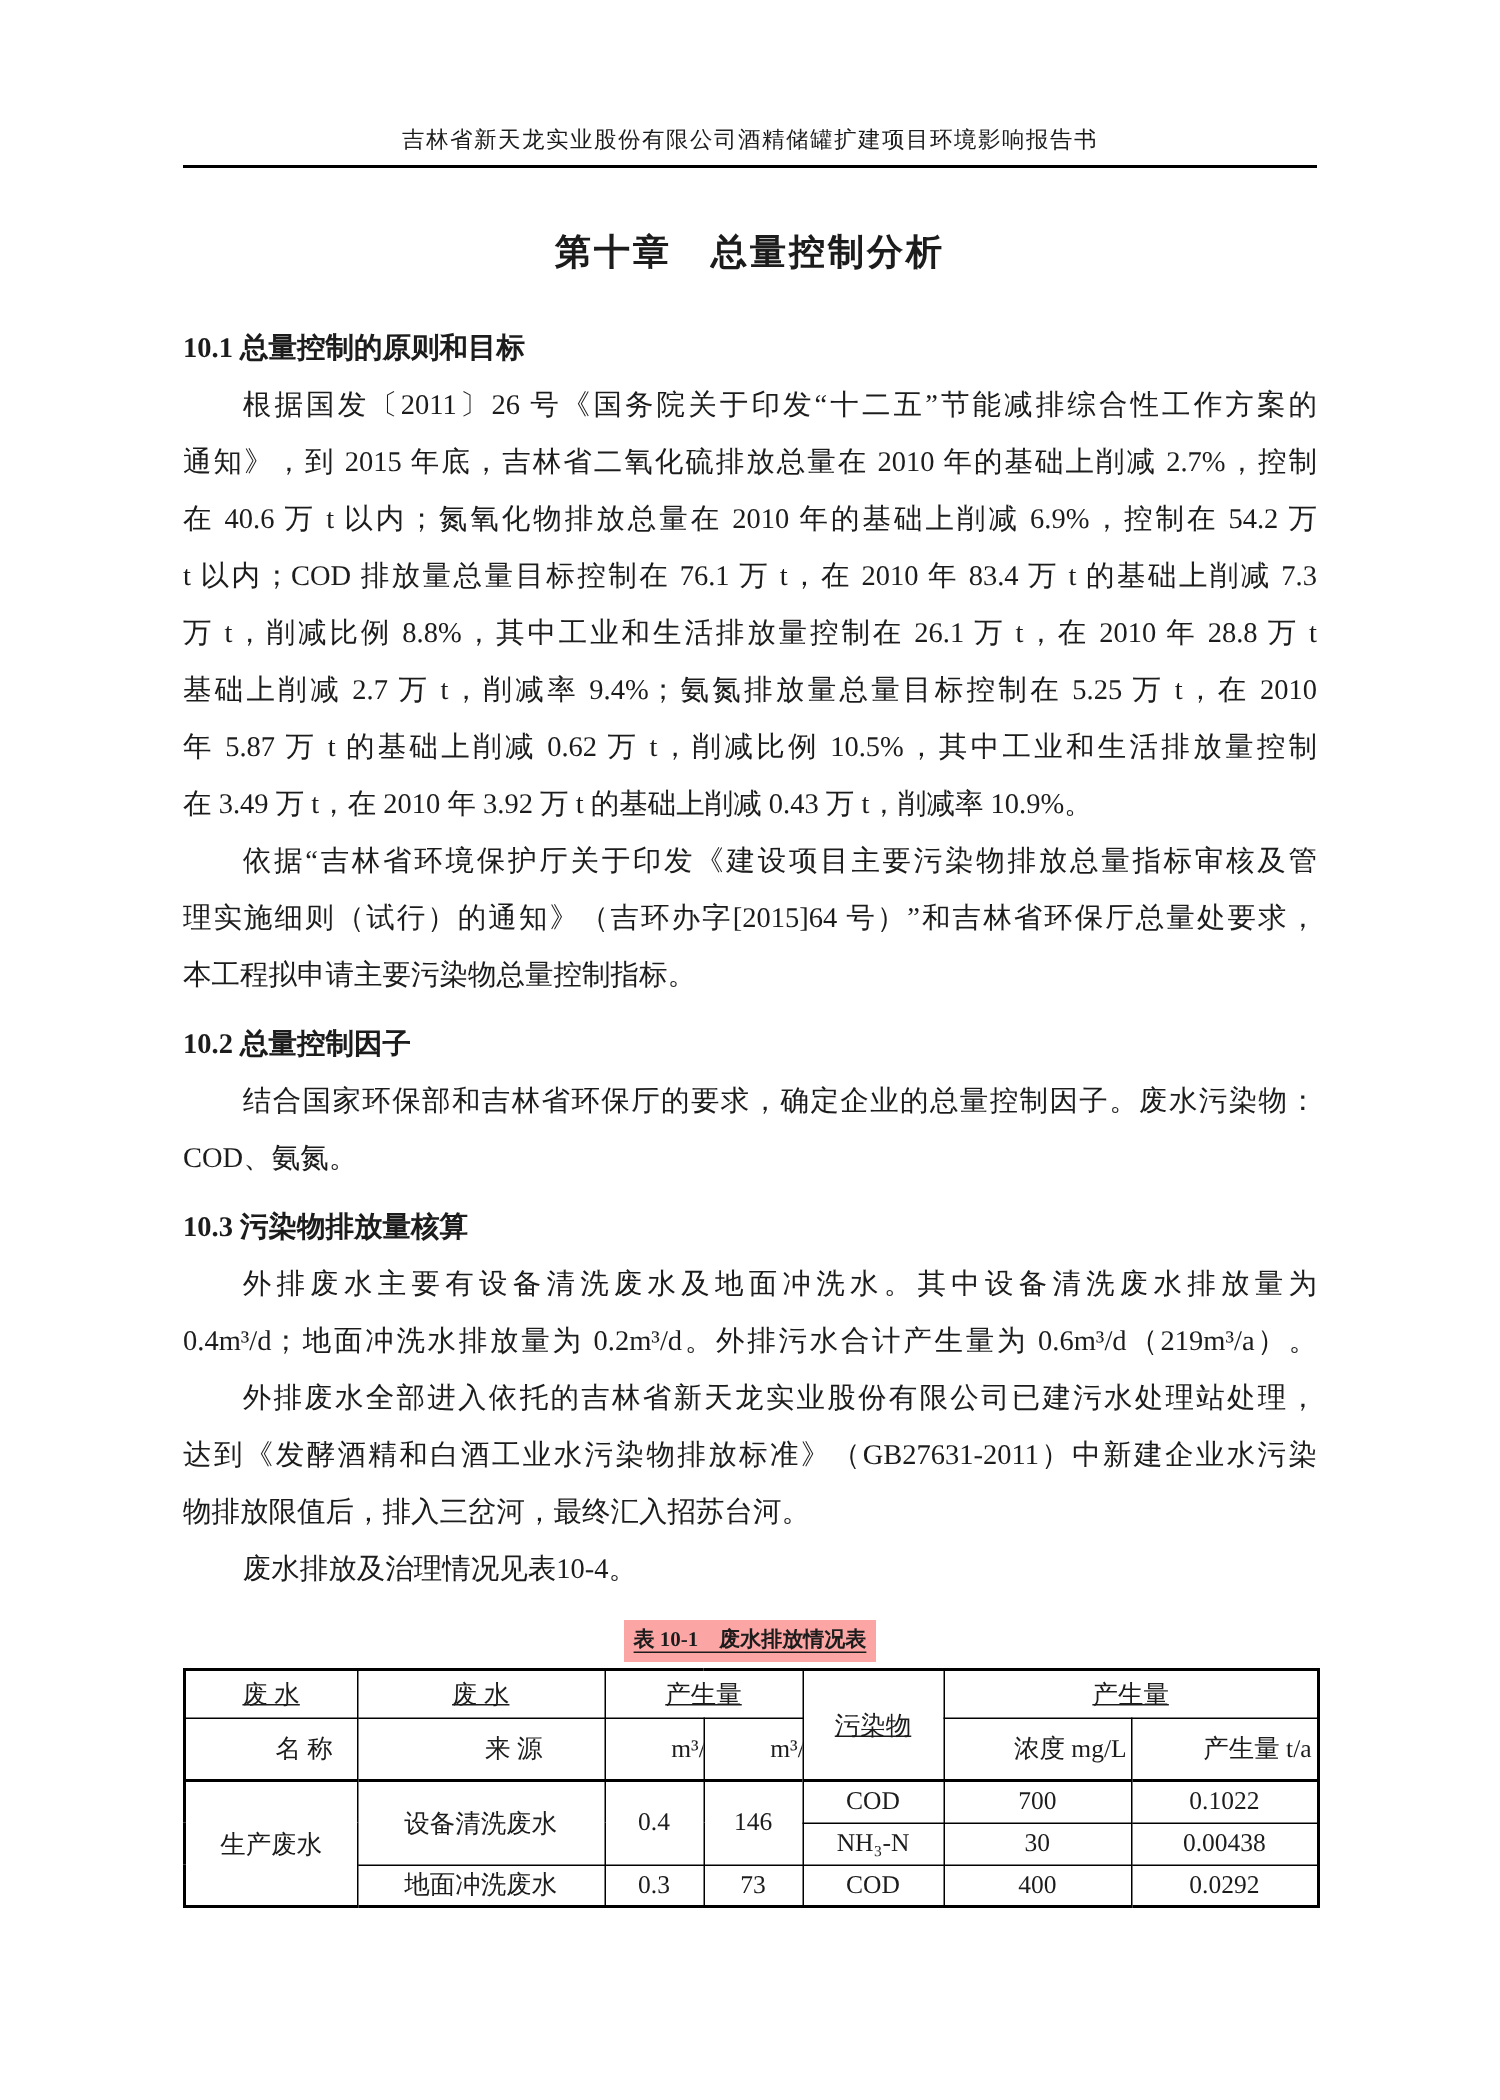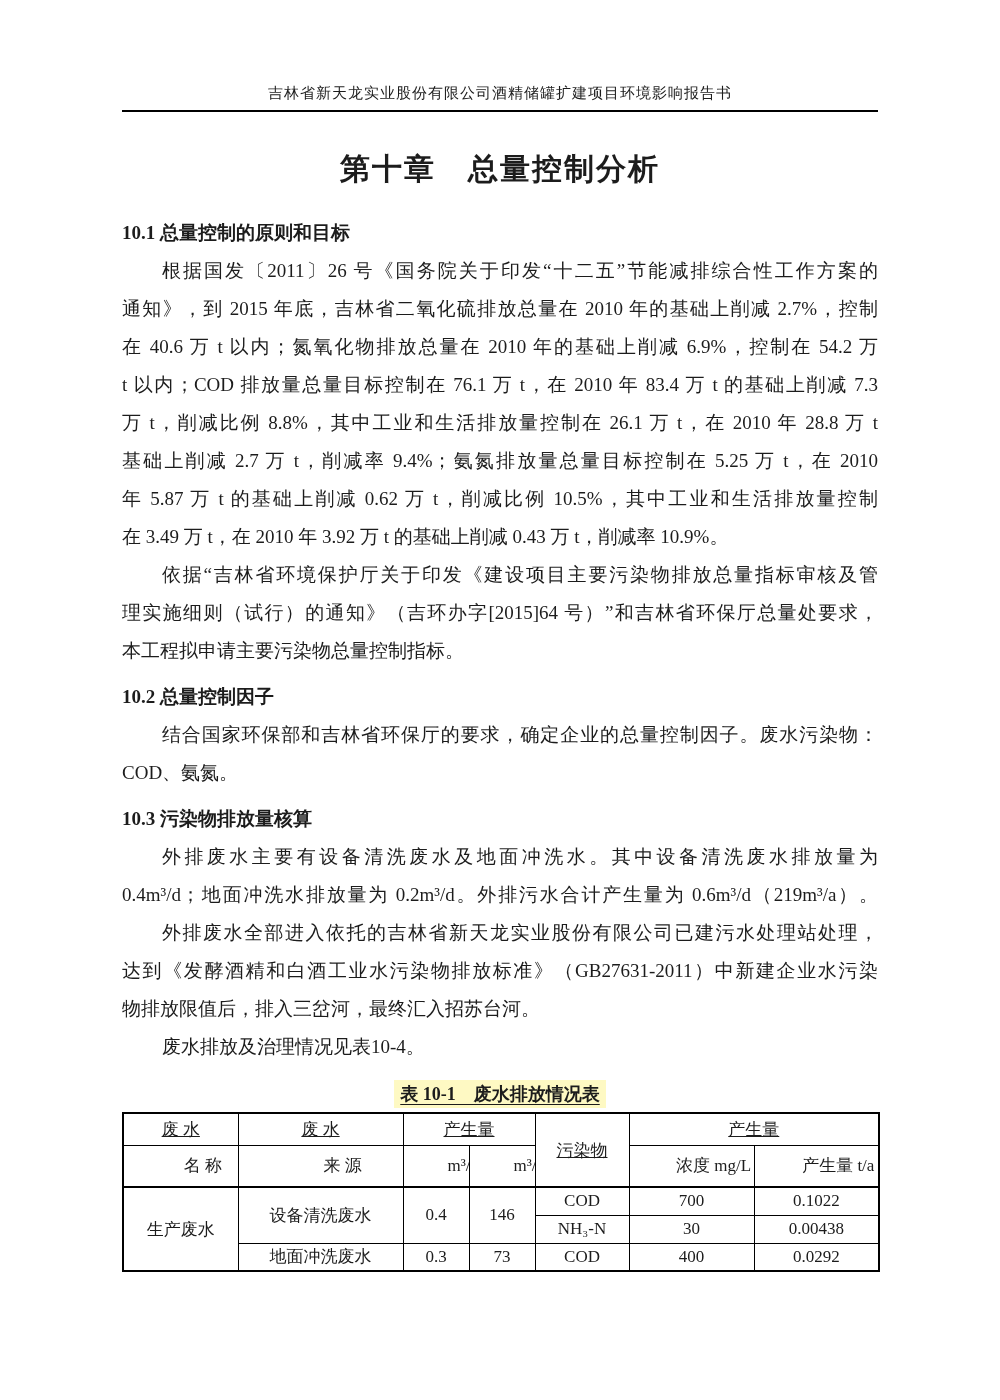--- a/index.html
+++ b/index.html
@@ -17,21 +17,21 @@
     padding-top:84px;
     text-align:center;
     font-size:15px;
     letter-spacing:1px;
     border-bottom:2px solid #000;
     padding-bottom:7px;
   }
   .chapter-title {
     margin-top:34px;
     text-align:center;
-    font-size:30px;
+    font-size:24px;
     font-weight:bold;
     letter-spacing:2px;
     line-height:46px;
   }
   .sec-h {
     font-size:19px;
     font-weight:bold;
     line-height:38px;
     margin-top:8px;
   }
@@ -39,22 +39,22 @@
   .line {
     font-size:19px;
     line-height:38px;
     text-align:left;
   }
   .line.fill { text-align:justify; text-align-last:justify; }
   .line.ind { text-indent:2.1em; }
   .caption-wrap { margin-top:14px; text-align:center; line-height:26px; }
   .caption {
     display:inline-block;
-    background:#fef9c3;
-    font-size:18px;
+    background:#fca5a5;
+    font-size:14px;
     font-weight:bold;
     text-decoration:underline;
     text-underline-offset:4px;
     padding:1px 6px;
   }
   table.wtable {
     margin-top:4px;
     border-collapse:collapse;
     table-layout:fixed;
     width:756px;

